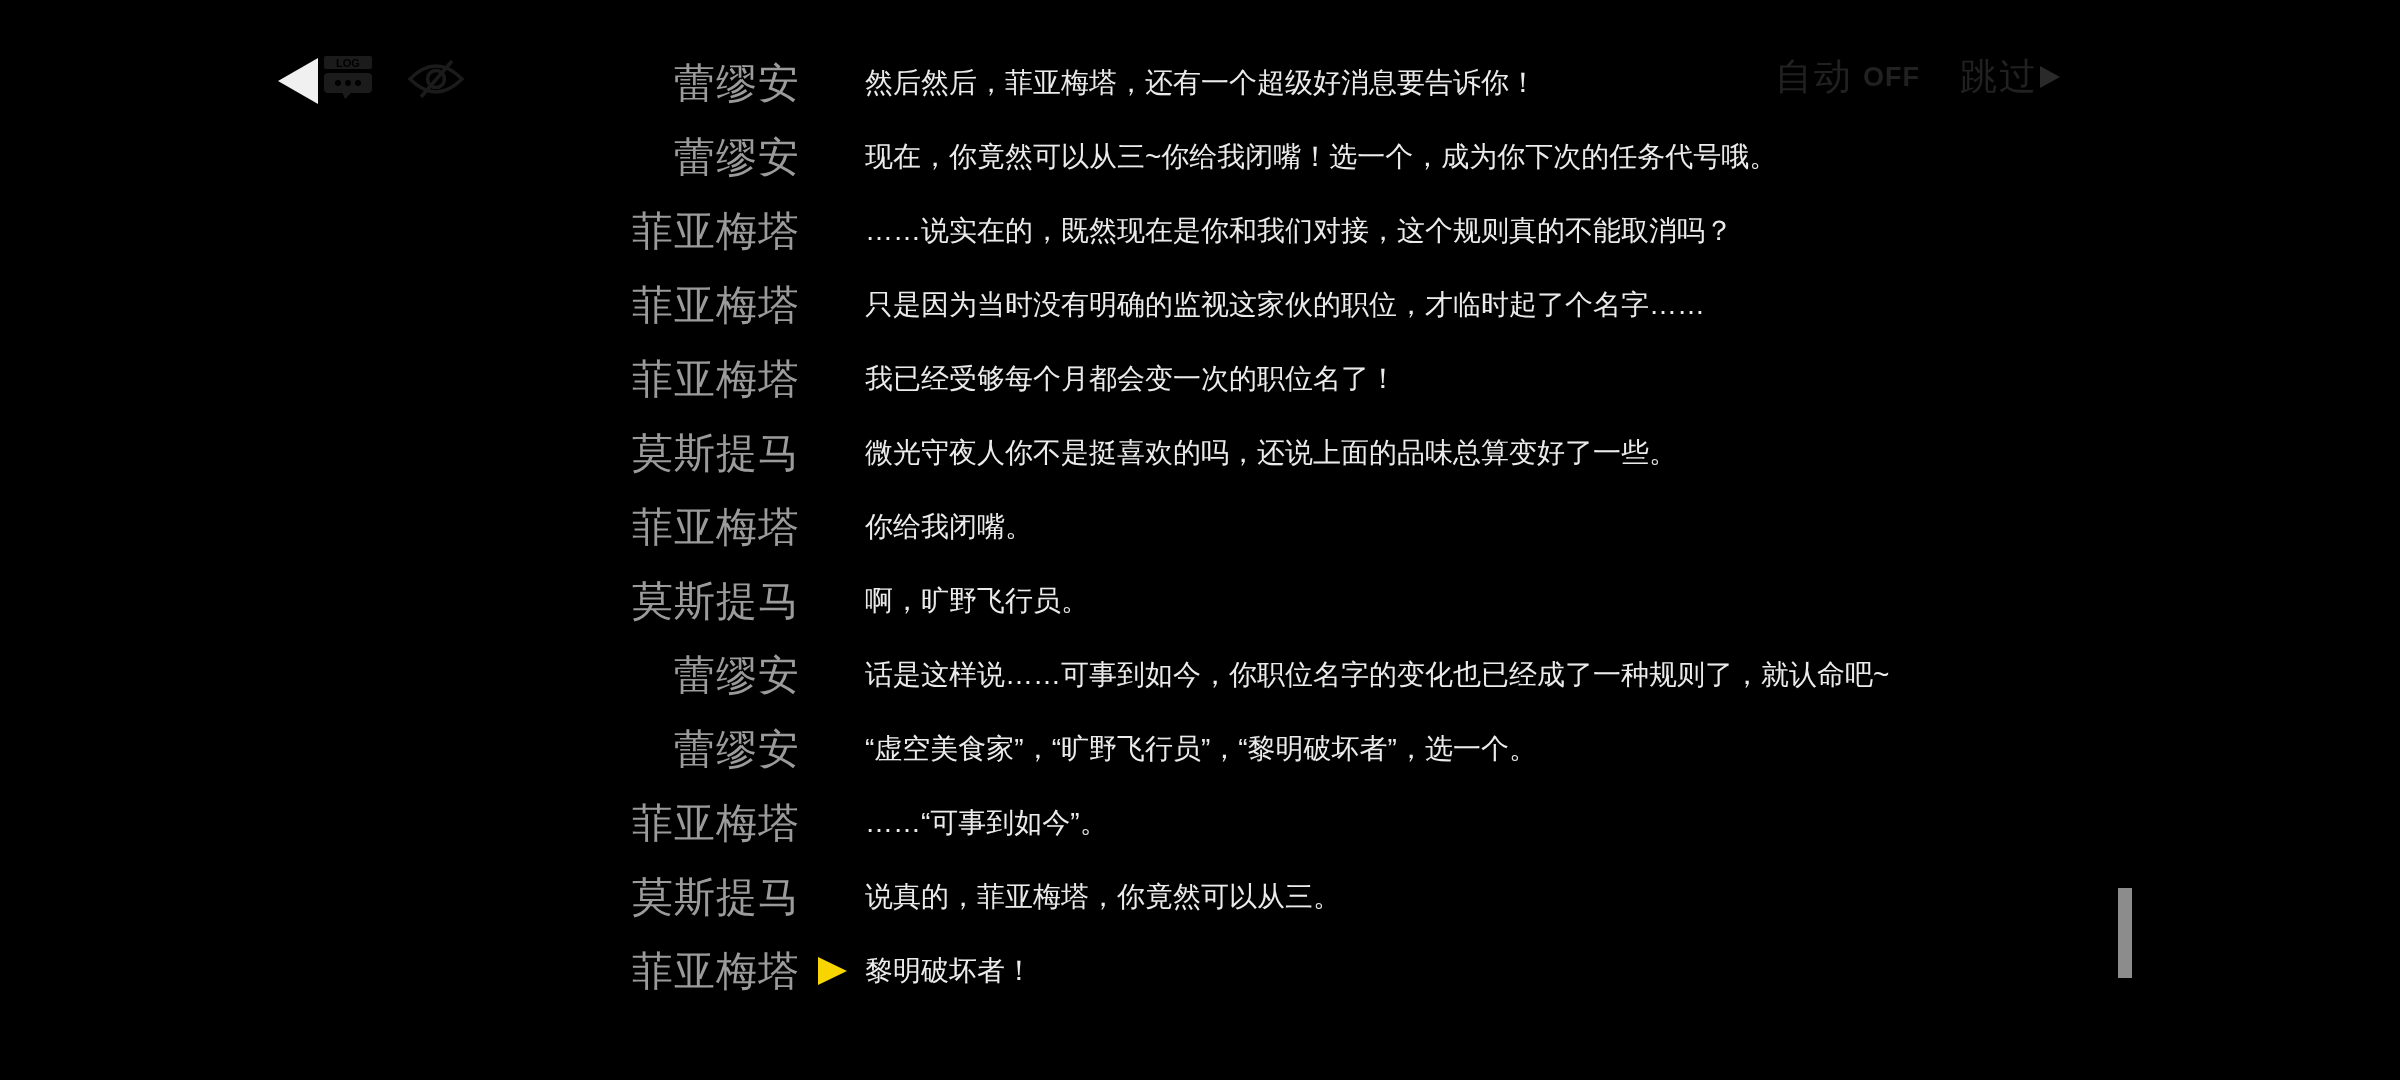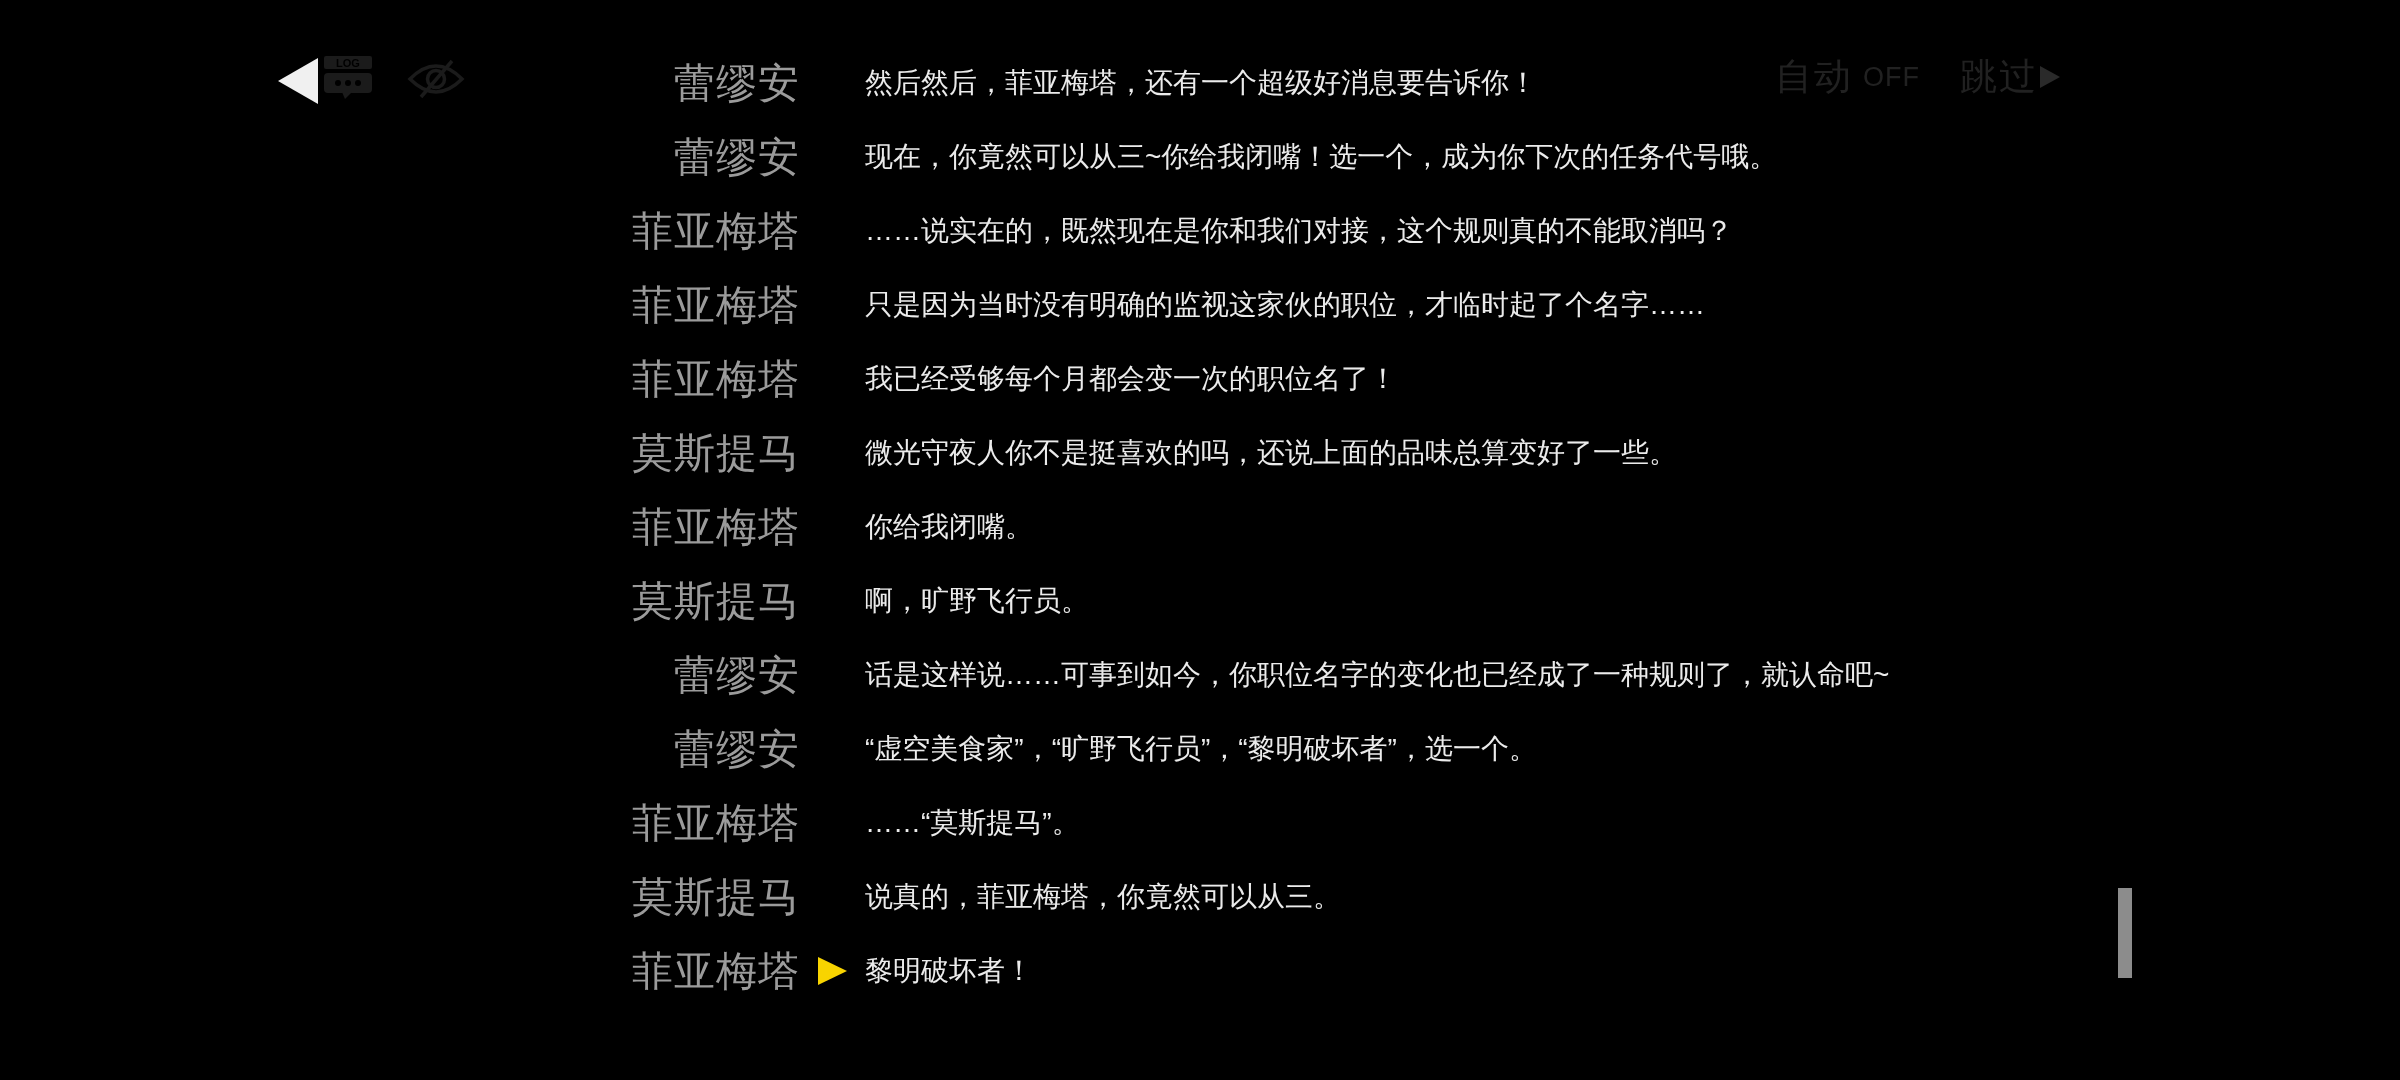--- a/index.html
+++ b/index.html
@@ -30,21 +30,21 @@
   }
   .log-btn{position:absolute;left:324px;top:56px;width:48px;height:44px;cursor:pointer;}
   .hide-btn{position:absolute;left:407px;top:59px;width:58px;height:40px;cursor:pointer;}
 
   .auto-toggle{
     position:absolute;left:1775px;top:56px;
     display:flex;align-items:center;gap:10px;
     color:var(--dim-text);cursor:pointer;white-space:nowrap;
   }
   .auto-toggle .cn{font-size:37px;line-height:42px;letter-spacing:2px;}
-  .auto-toggle .state{font-size:27px;font-weight:normal;letter-spacing:1px;}
+  .auto-toggle .state{font-size:27px;font-weight:bold;letter-spacing:1px;}
 
   .skip-btn{
     position:absolute;left:1960px;top:56px;
     display:flex;align-items:center;gap:2px;
     color:var(--dim-text);cursor:pointer;white-space:nowrap;
   }
   .skip-btn .cn{font-size:37px;line-height:42px;letter-spacing:2px;}
   .skip-arrow{
     width:0;height:0;
     border-top:11px solid transparent;
@@ -212,21 +212,21 @@
       
     </div>
     <div class="dialogue">“虚空美食家”，“旷野飞行员”，“黎明破坏者”，选一个。</div>
   </div>
 
   <div class="log-entry">
     <div class="speaker">菲亚梅塔</div>
     <div class="marker">
       
     </div>
-    <div class="dialogue">……“莫斯提马”。</div>
+    <div class="dialogue">……“可事到如今”。</div>
   </div>
 
   <div class="log-entry">
     <div class="speaker">莫斯提马</div>
     <div class="marker">
       
     </div>
     <div class="dialogue">说真的，菲亚梅塔，你竟然可以从三。</div>
   </div>
 

